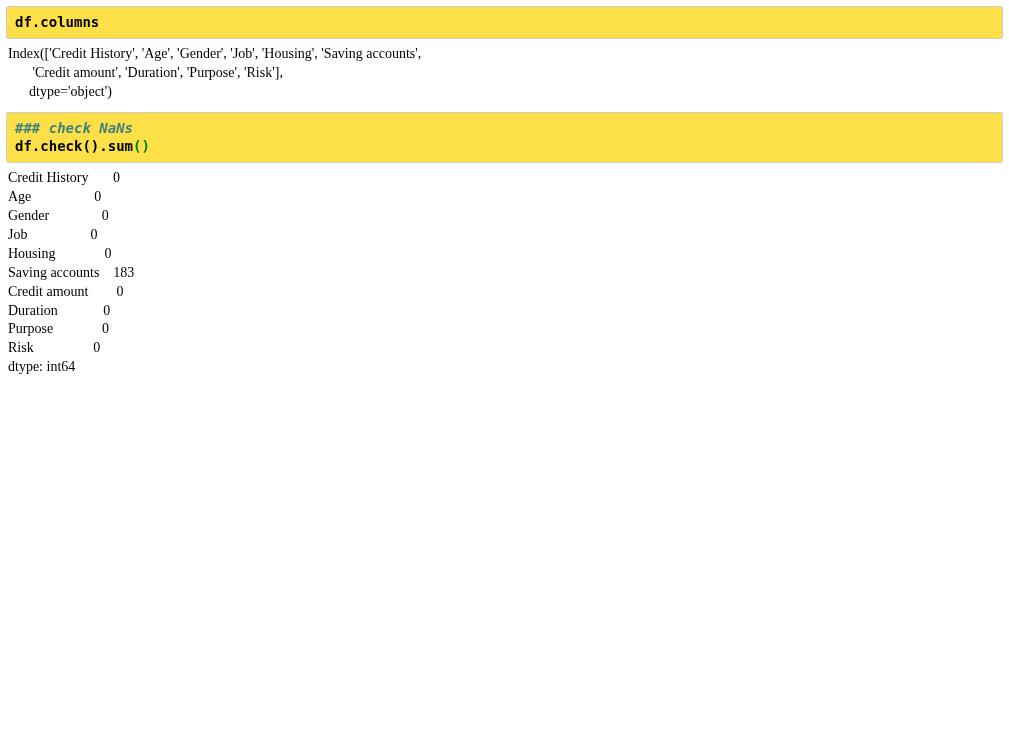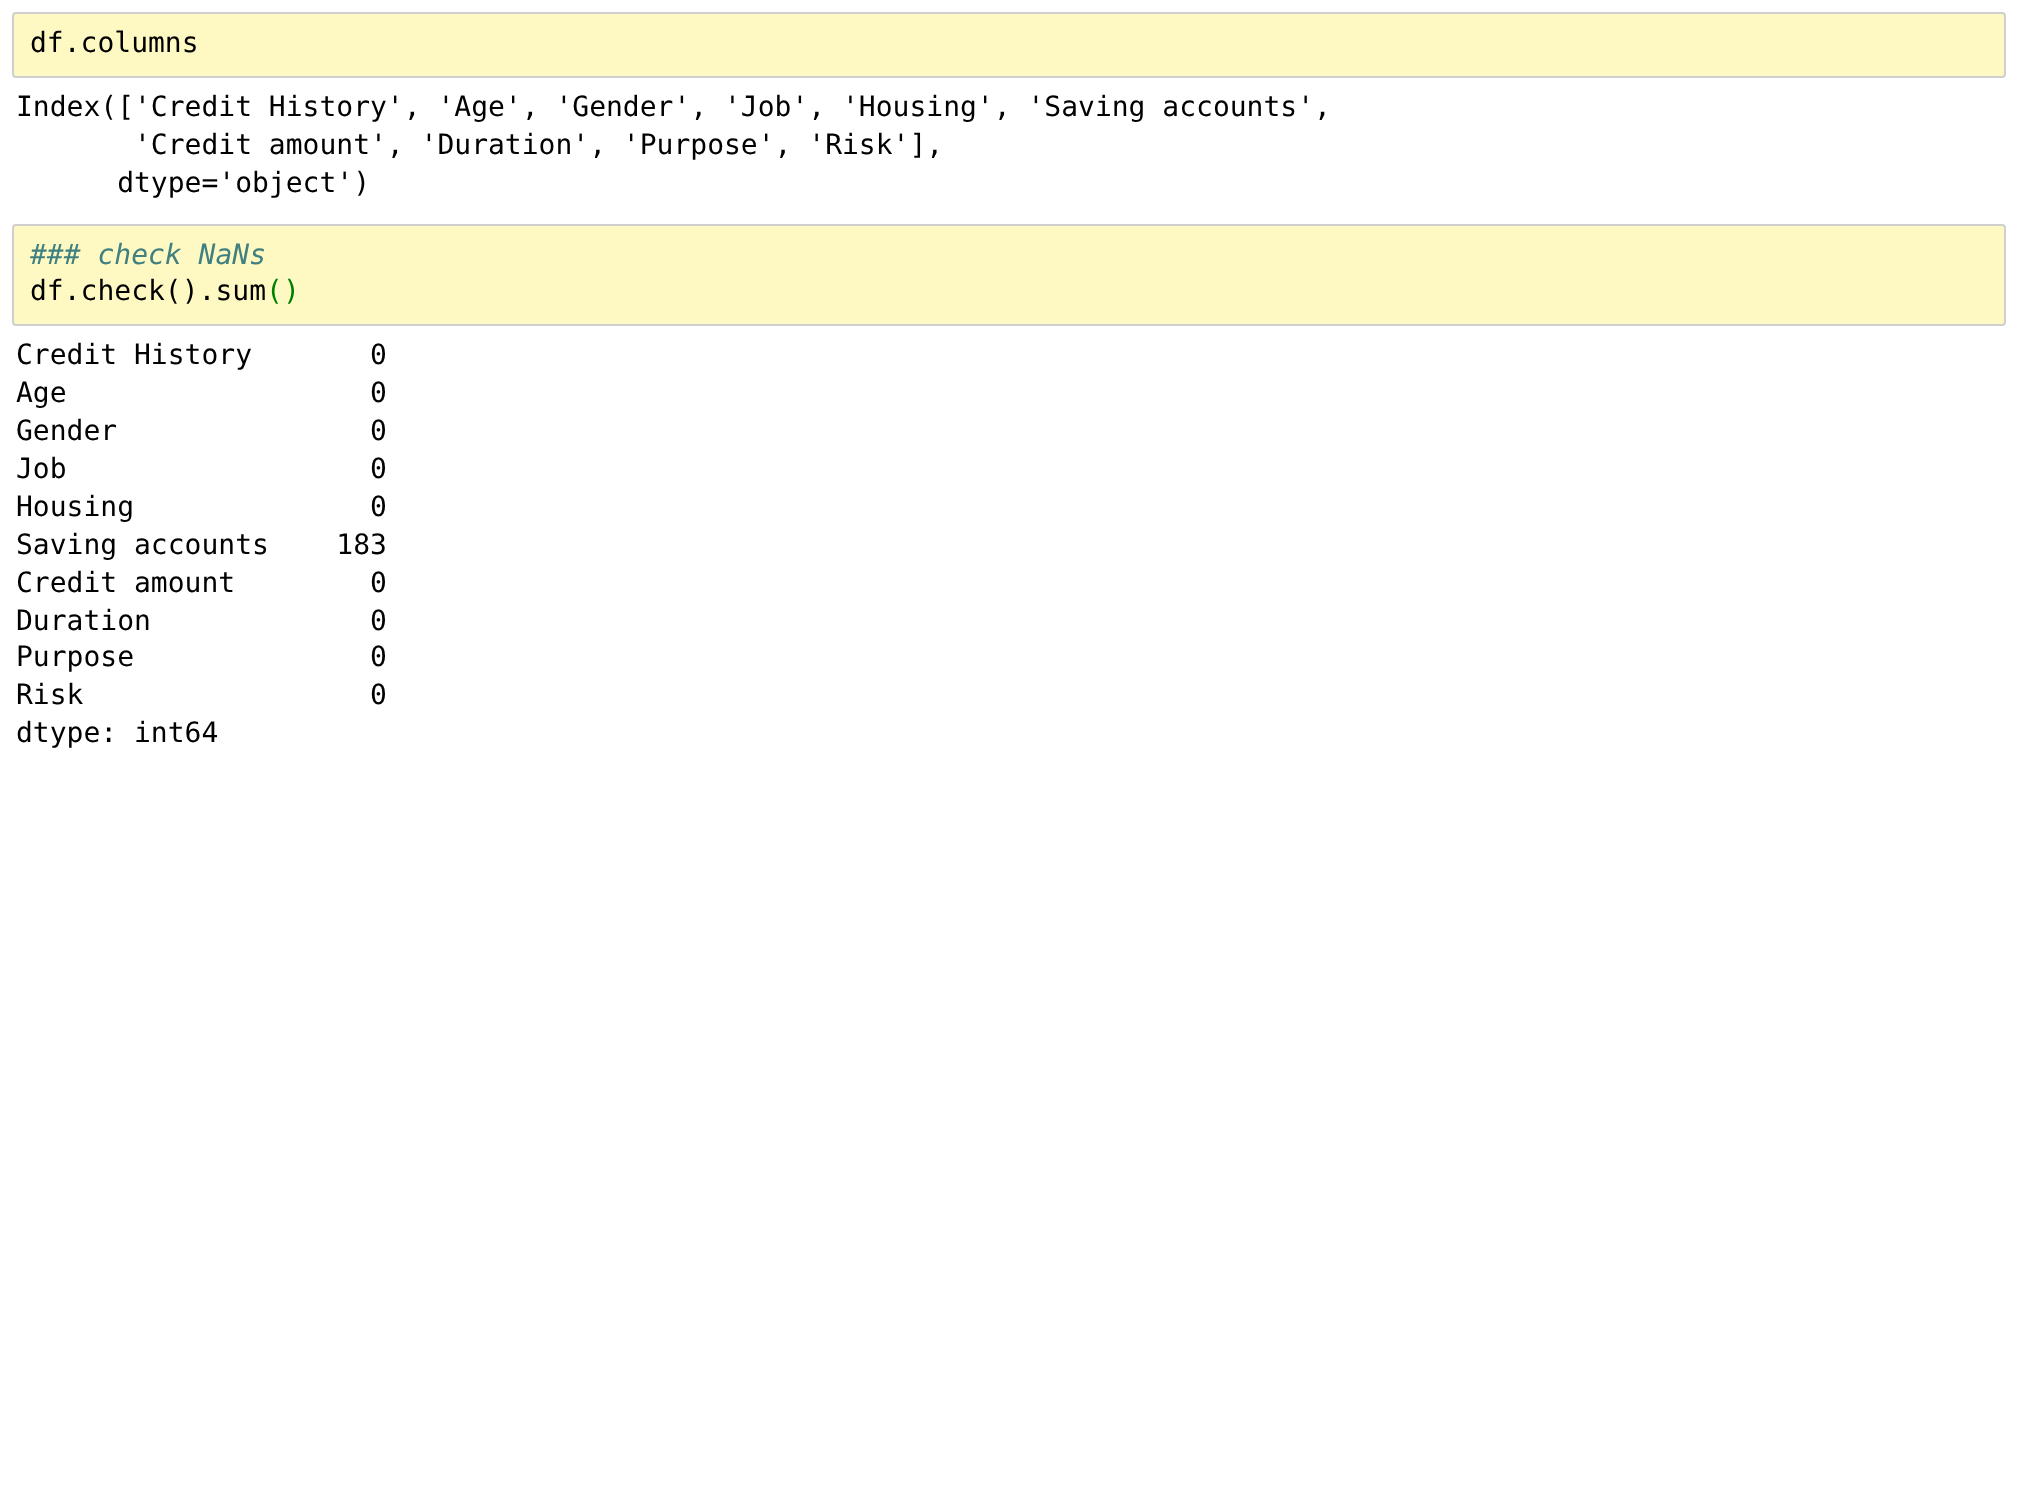--- a/index.html
+++ b/index.html
@@ -8,31 +8,33 @@
     font-family: "DejaVu Sans Mono", Menlo, Consolas, "Courier New", monospace;
     font-size: 14px;
     line-height: 1.35;
     color: #000;
     background: #fff;
   }
   .cell {
     margin-bottom: 10px;
   }
   .input-area {
-    background: #fef9c3;
+    background: #fde047;
     border: 1px solid #cfcfcf;
     border-radius: 2px;
     padding: 6px 8px;
     white-space: pre;
     overflow-x: auto;
+    font-weight: bold;
   }
   .output-area {
     padding: 6px 2px 0 2px;
     white-space: pre;
     overflow-x: auto;
+    font-family: Liberation Serif, serif;
   }
   .comment { color: #408080; font-style: italic; }
   .paren-green { color: #008000; }
 </style>
 </head>
 <body>
 
 <div class="cell">
   <div class="input-area">df.columns</div>
   <div class="output-area">Index(['Credit History', 'Age', 'Gender', 'Job', 'Housing', 'Saving accounts',

